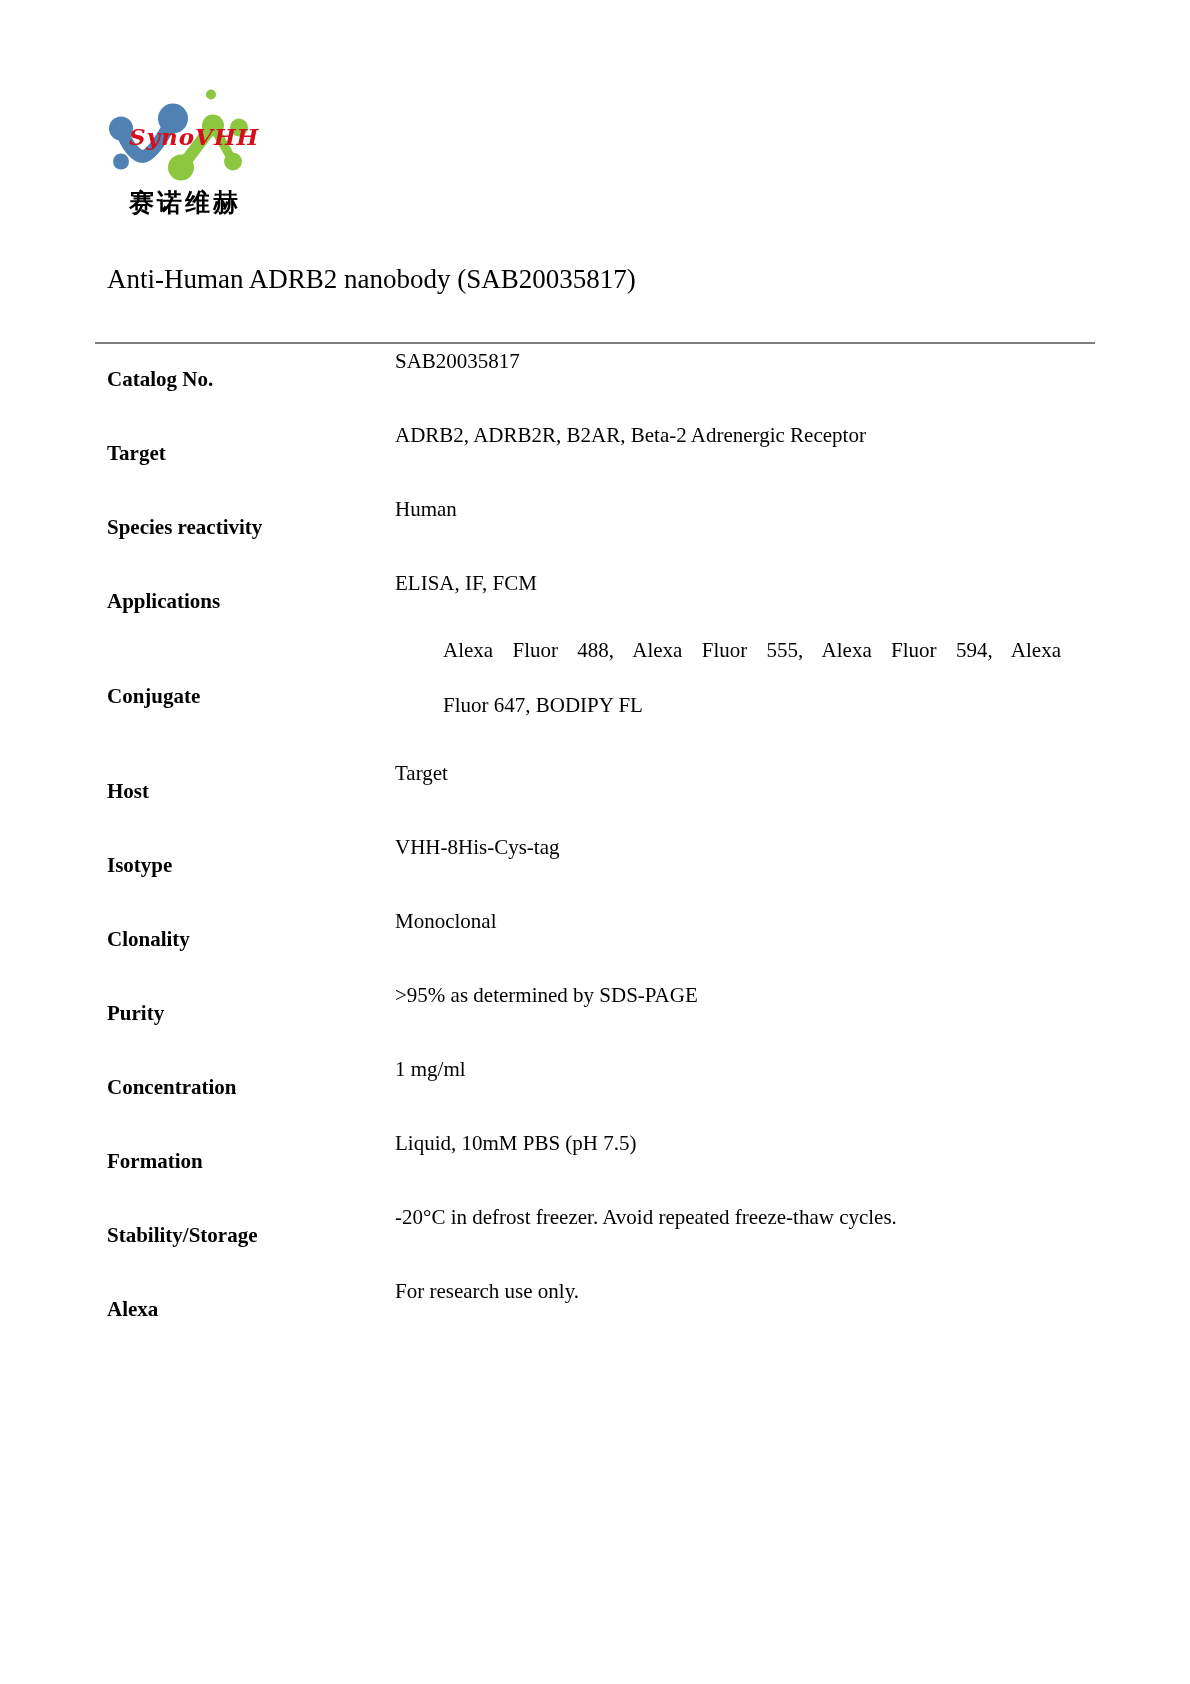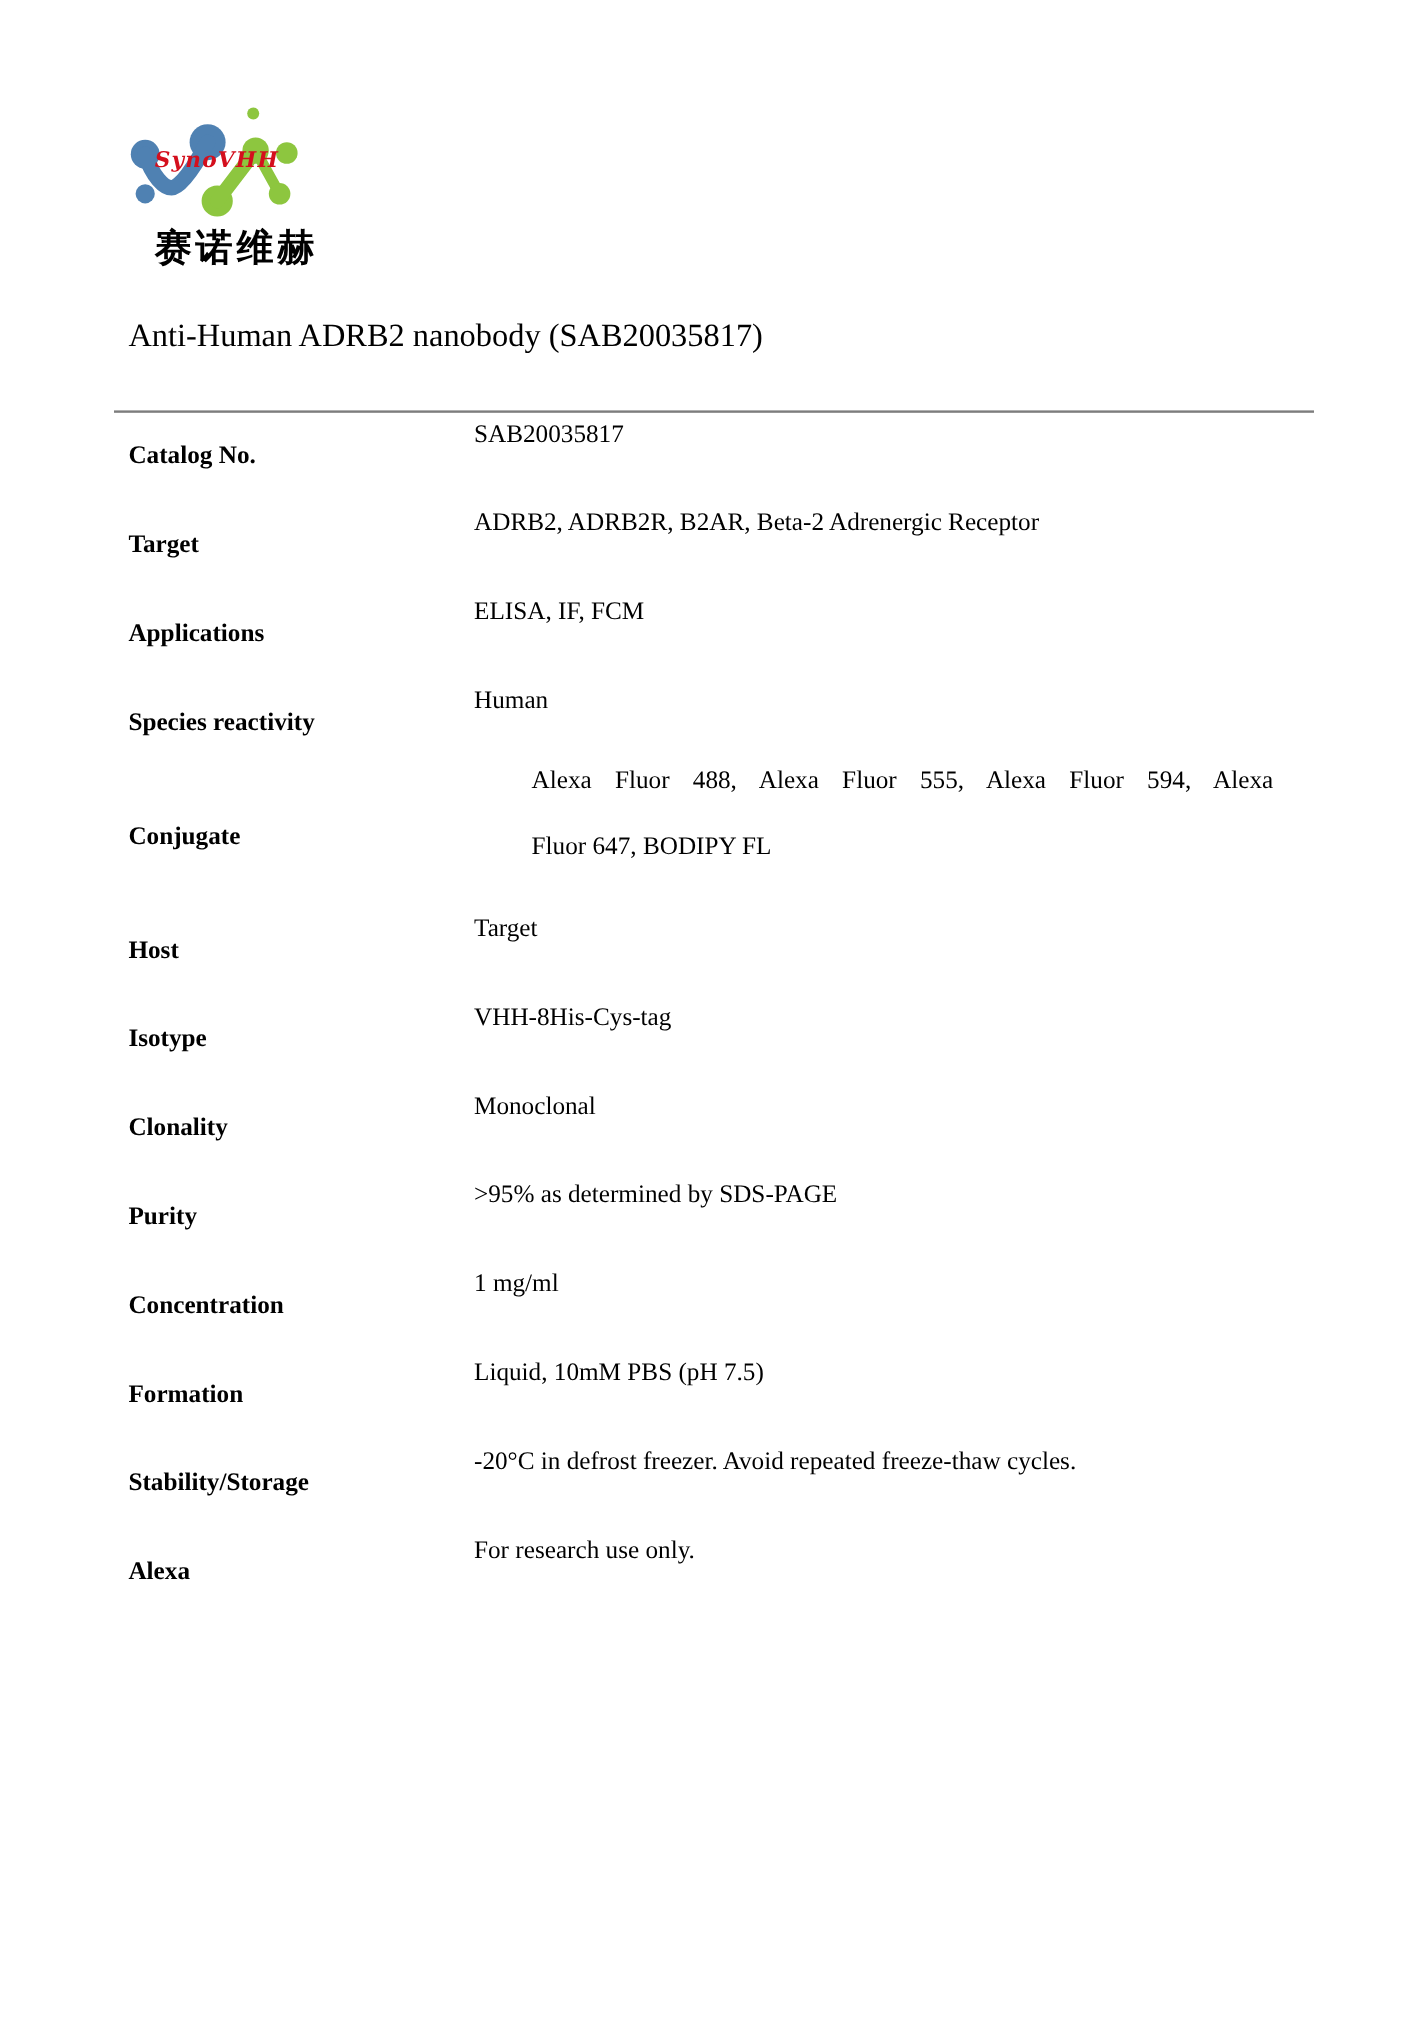--- a/index.html
+++ b/index.html
@@ -25,32 +25,32 @@
     height: 100px;
   }
   .logo svg { position: absolute; left: 0; top: 0; }
   .brand-script {
     position: absolute;
     left: 36px;
     top: 40px;
     font-family: "DejaVu Serif", serif;
     font-style: italic;
     font-weight: bold;
-    font-size: 18px;
+    font-size: 23px;
     letter-spacing: 1px;
     color: #d40f1d;
     white-space: nowrap;
   }
   .brand-cjk {
     position: absolute;
     left: 129px;
     top: 186px;
     font-family: "DejaVu Sans", sans-serif;
     font-weight: 600;
-    font-size: 31px;
+    font-size: 25px;
     letter-spacing: 3px;
     color: #000;
     white-space: nowrap;
   }
 
   
   .title {
     position: absolute;
     left: 107px;
     top: 264px;
@@ -136,27 +136,27 @@
       <div class="label">Catalog No.</div>
       <div class="value">SAB20035817</div>
     </div>
 
     <div class="row">
       <div class="label">Target</div>
       <div class="value">ADRB2, ADRB2R, B2AR, Beta-2 Adrenergic Receptor</div>
     </div>
 
     <div class="row">
+      <div class="label">Species reactivity</div>
+      <div class="value">Human</div>
+    </div>
+
+    <div class="row">
       <div class="label">Applications</div>
       <div class="value">ELISA, IF, FCM</div>
-    </div>
-
-    <div class="row">
-      <div class="label">Species reactivity</div>
-      <div class="value">Human</div>
     </div>
 
     <div class="row multiline">
       <div class="label">Conjugate</div>
       <div class="value">
           <span class="jline1">Alexa Fluor 488, Alexa Fluor 555, Alexa Fluor 594, Alexa</span>
           <span class="jline2">Fluor 647, BODIPY FL</span>
         </div>
     </div>
 

